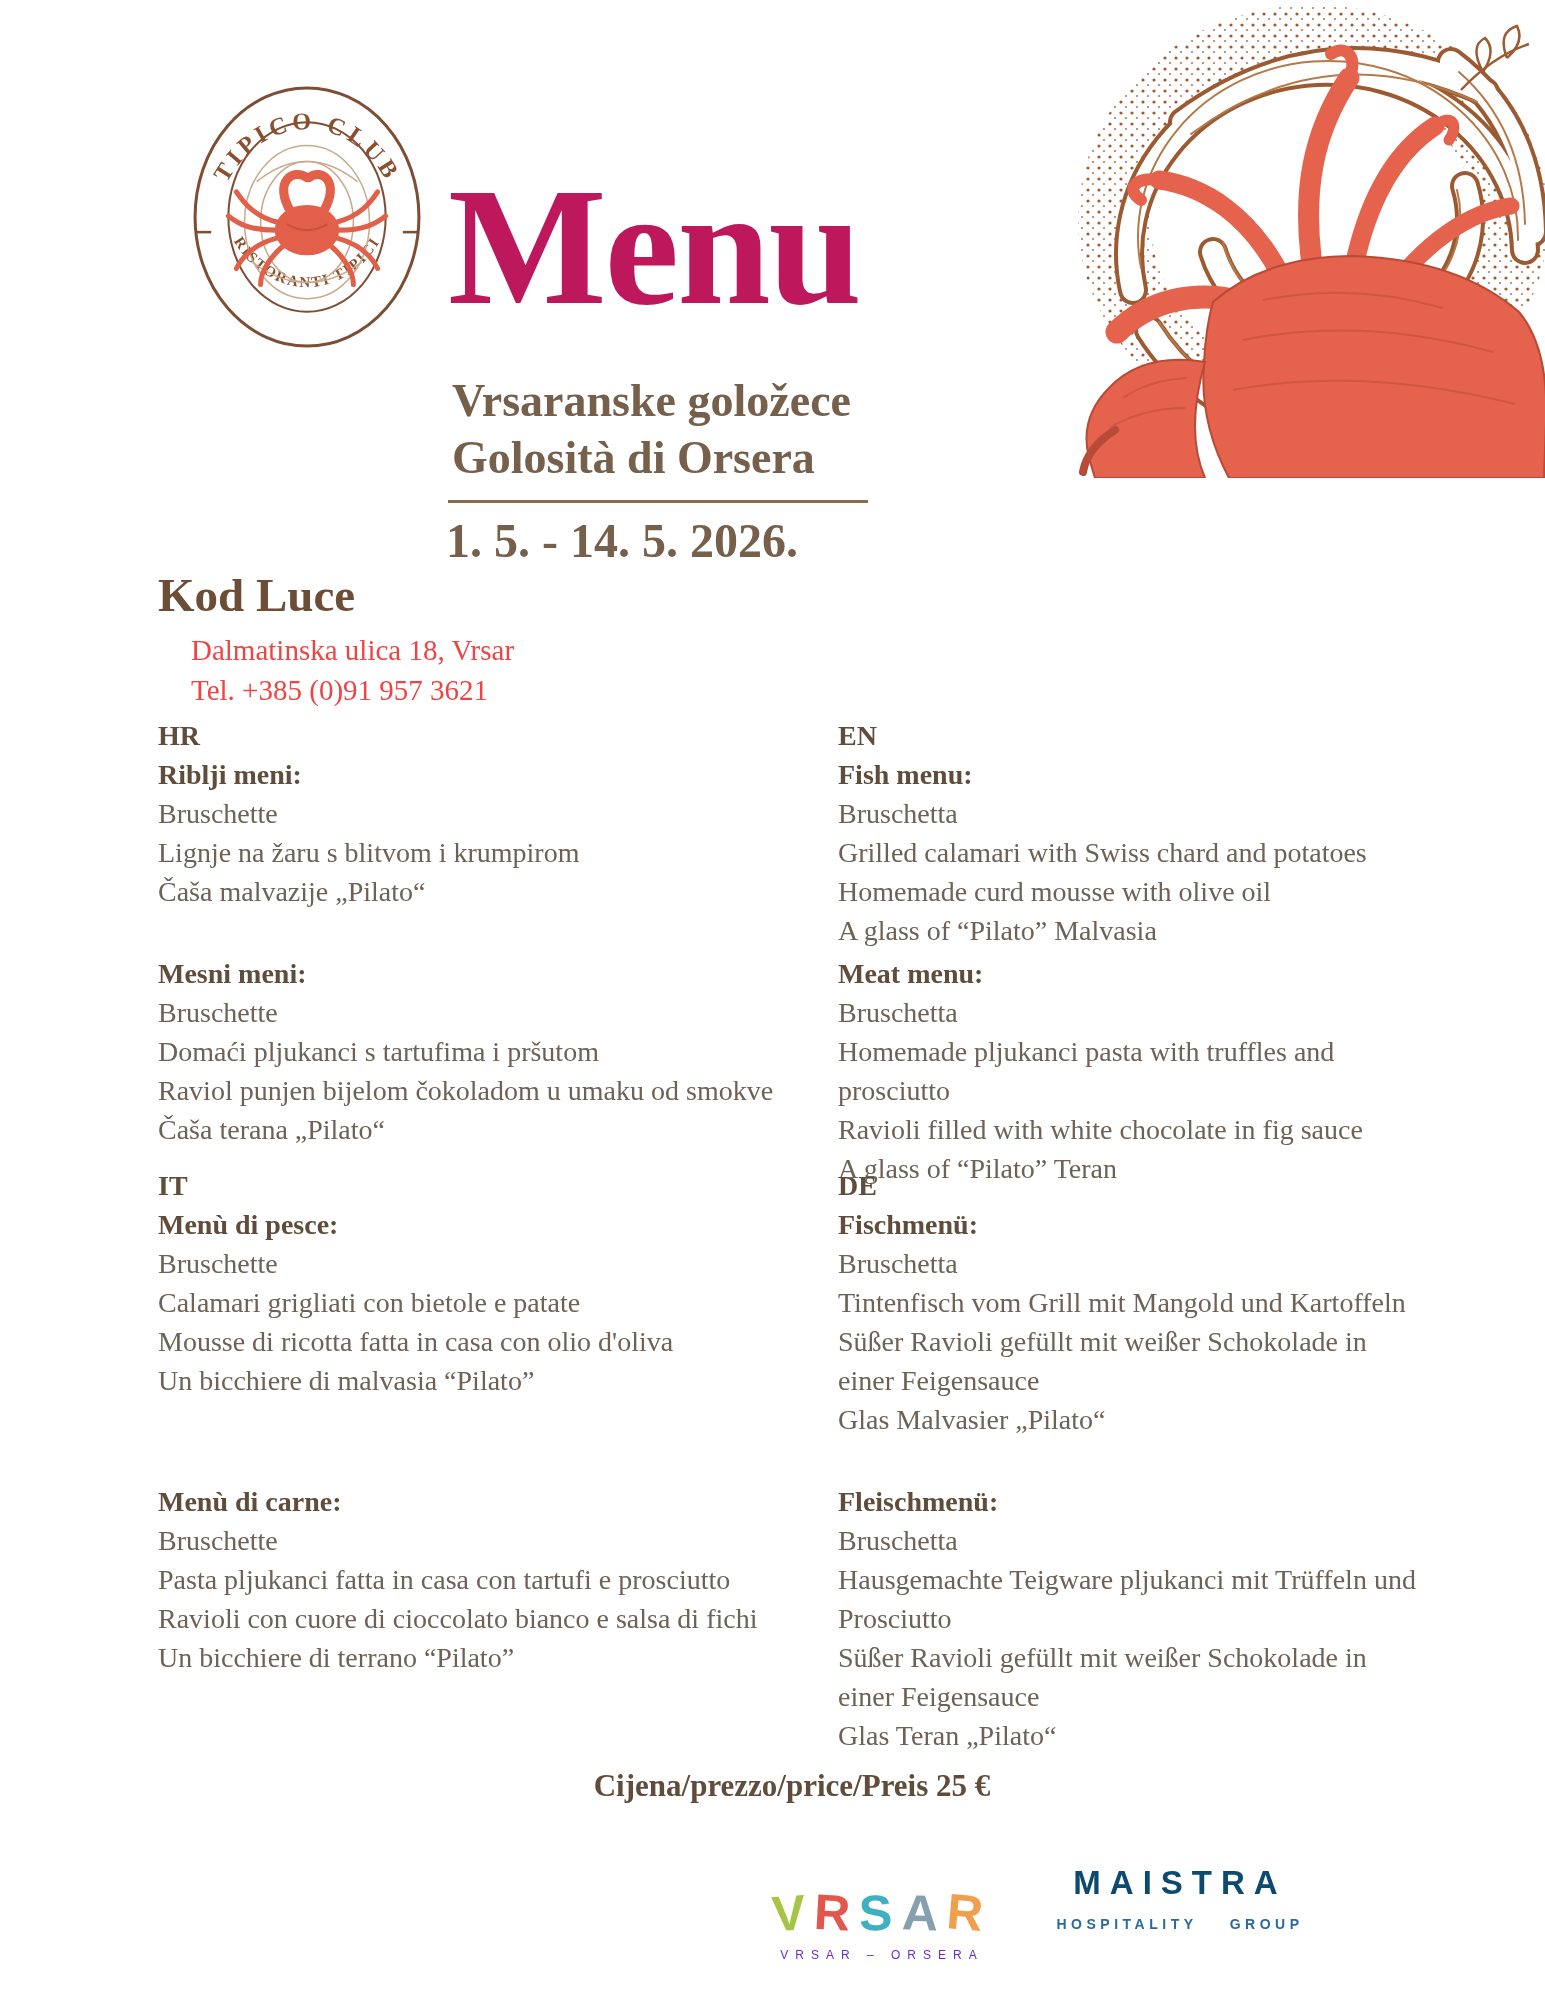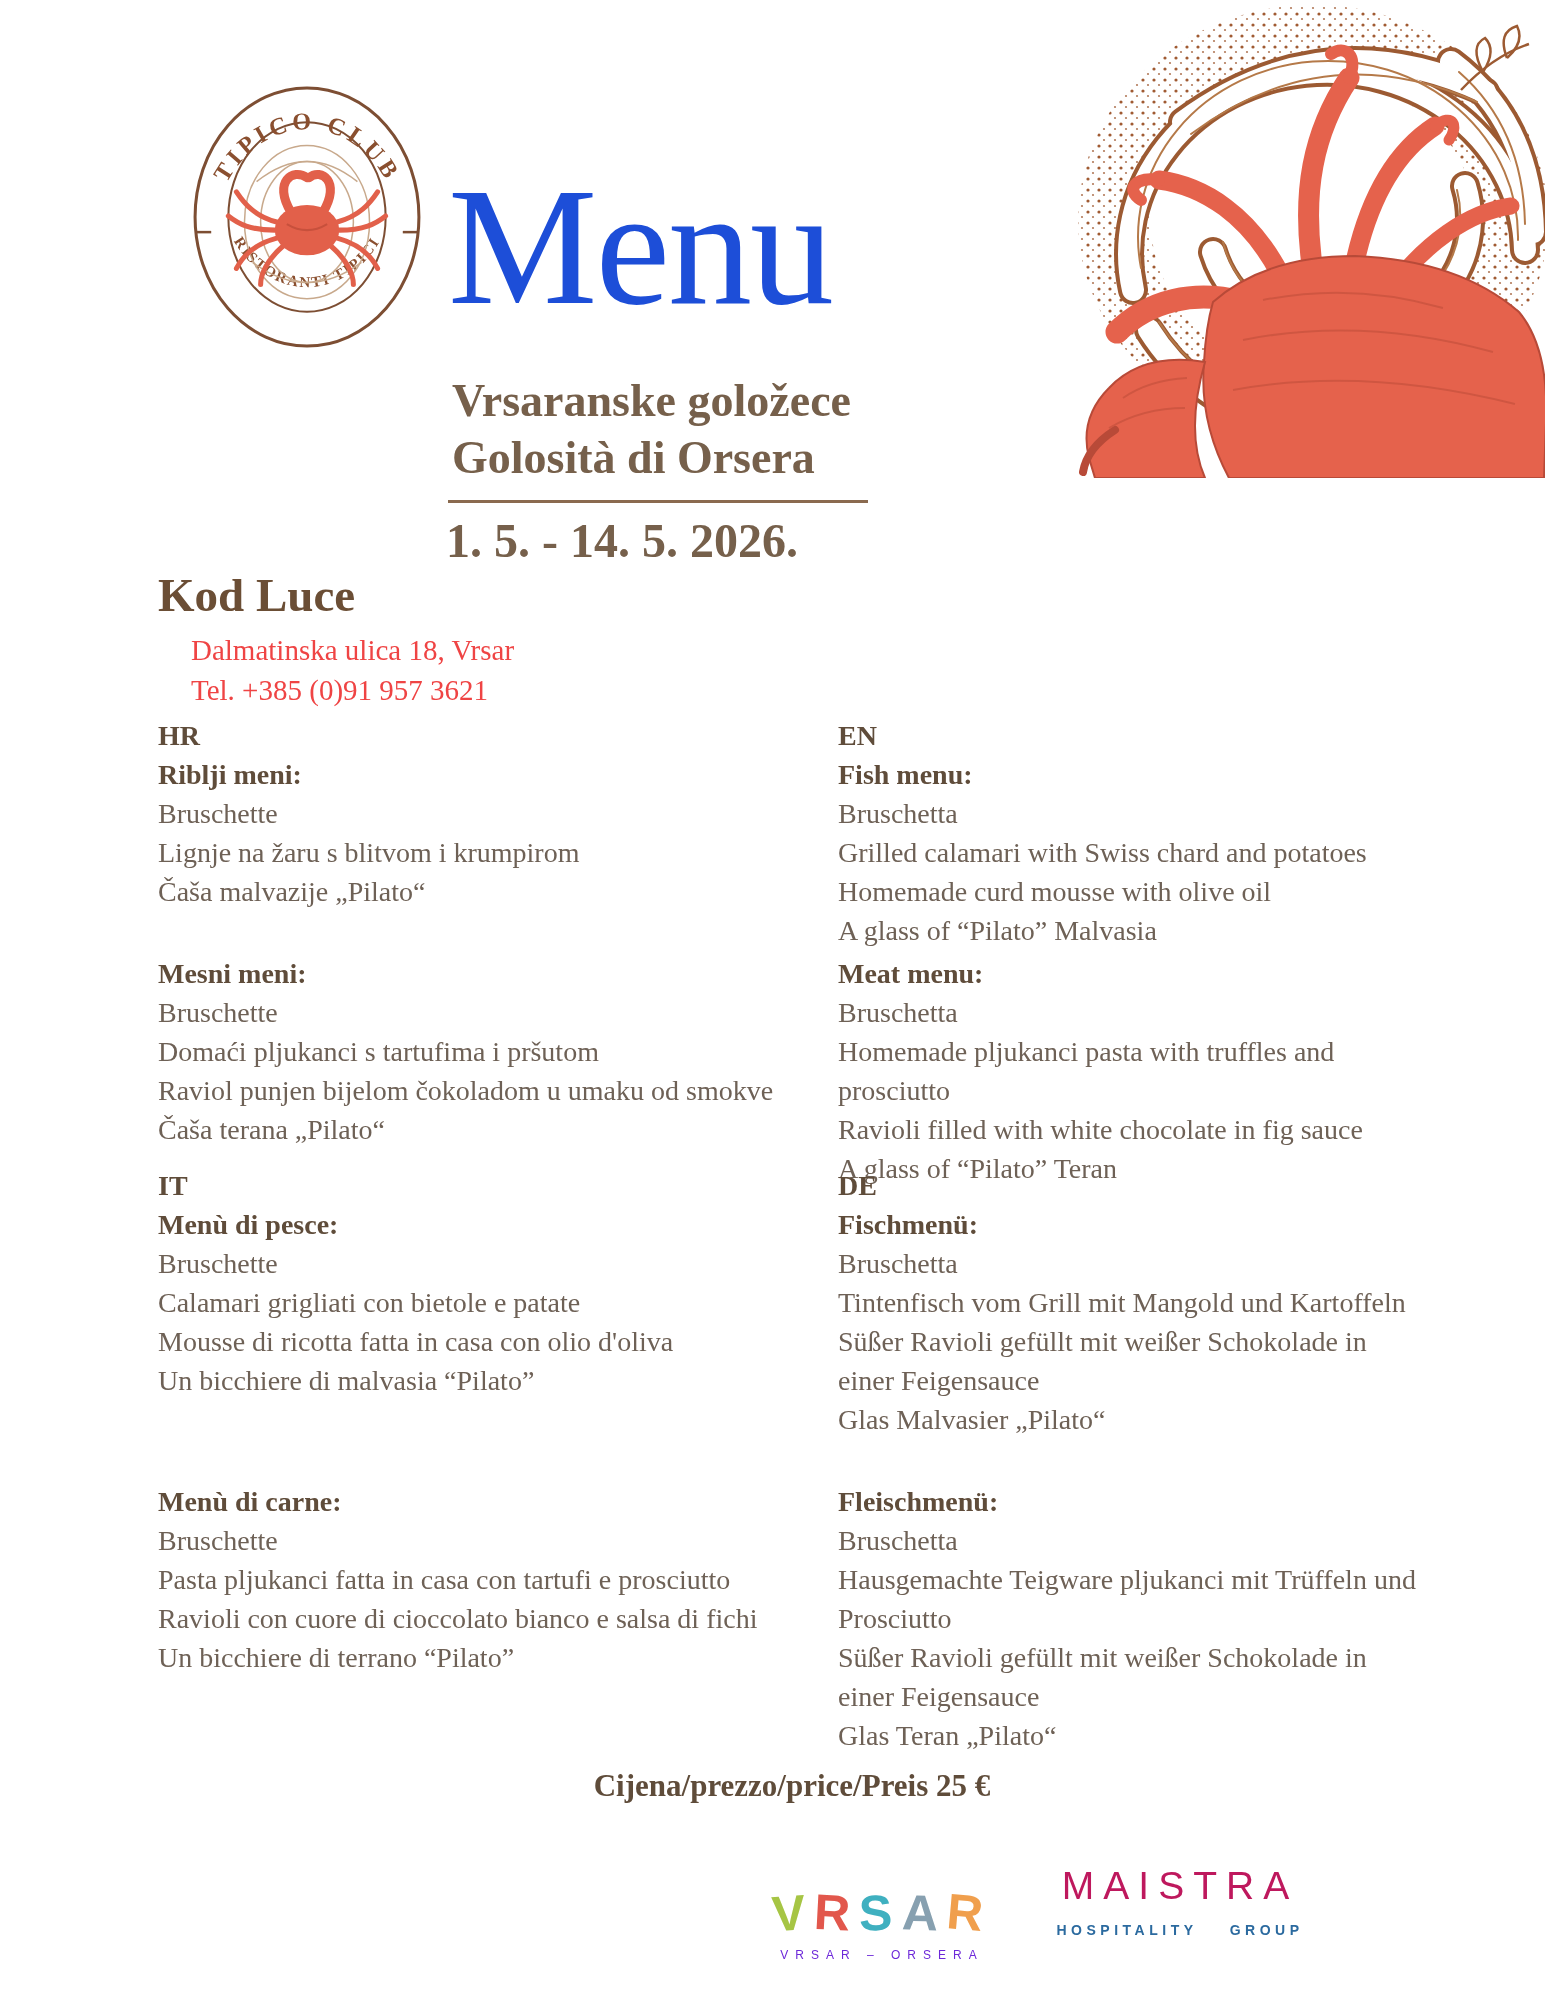--- a/index.html
+++ b/index.html
@@ -10,22 +10,22 @@
     background:#ffffff;
     overflow:hidden;
     font-family:"Liberation Serif", serif;
     color:#6e6156;
   }
 
   
   .seal { position:absolute; left:186px; top:80px; width:242px; height:274px; }
   .menu-title {
     position:absolute; left:448px; top:162px;
-    font-size:168px; line-height:1; font-weight:normal;
-    color:#1d4ed8; letter-spacing:-2px;
+    font-size:168px; line-height:1; font-weight:bold;
+    color:#be185d; letter-spacing:-2px;
   }
   .crab-art { position:absolute; right:0; top:0; width:482px; height:478px; }
 
   .subtitle-block { position:absolute; left:446px; top:372px; }
   .subtitle-line { font-size:46px; font-weight:bold; color:#76604b; line-height:57px;margin-left:6px; }
   .subtitle-rule { border:0; border-top:3px solid #8a6a4f; width:420px; margin:14px 0 10px 2px; }
   .date-range { font-size:48px; font-weight:bold; color:#76604b; margin-top:4px; }
 
   
   .restaurant { position:absolute; left:158px; top:568px; }
@@ -57,21 +57,21 @@
   .vrsar-letters span { display:inline-block; }
   .vl-v { color:#a6c544; transform:rotate(-4deg); }
   .vl-r1 { color:#e2574c; transform:rotate(3deg); }
   .vl-s { color:#3fb0c0; transform:rotate(-2deg); }
   .vl-a { color:#87a0b0; transform:rotate(2deg); }
   .vl-r2 { color:#f09f4d; transform:rotate(5deg); }
   .vrsar-sub { margin-top:10px; font-size:12px; letter-spacing:7px; color:#6d28d9; }
 
   .maistra-logo { position:absolute; left:1040px; top:2px; width:280px; text-align:center;
     font-family:"Liberation Sans", sans-serif; }
-  .maistra-name { font-size:39px; font-weight:400; letter-spacing:9px; color:#be185d; }
+  .maistra-name { font-size:33px; font-weight:700; letter-spacing:9px; color:#0c4a6e; }
   .maistra-sub { margin-top:14px; font-size:14px; font-weight:bold; letter-spacing:4.5px;
     word-spacing:24px; color:#2b6a9f; }
 </style>
 </head>
 <body>
 
 <div class="page">
 
   <svg class="seal" viewBox="0 0 240 270">
     <defs>

